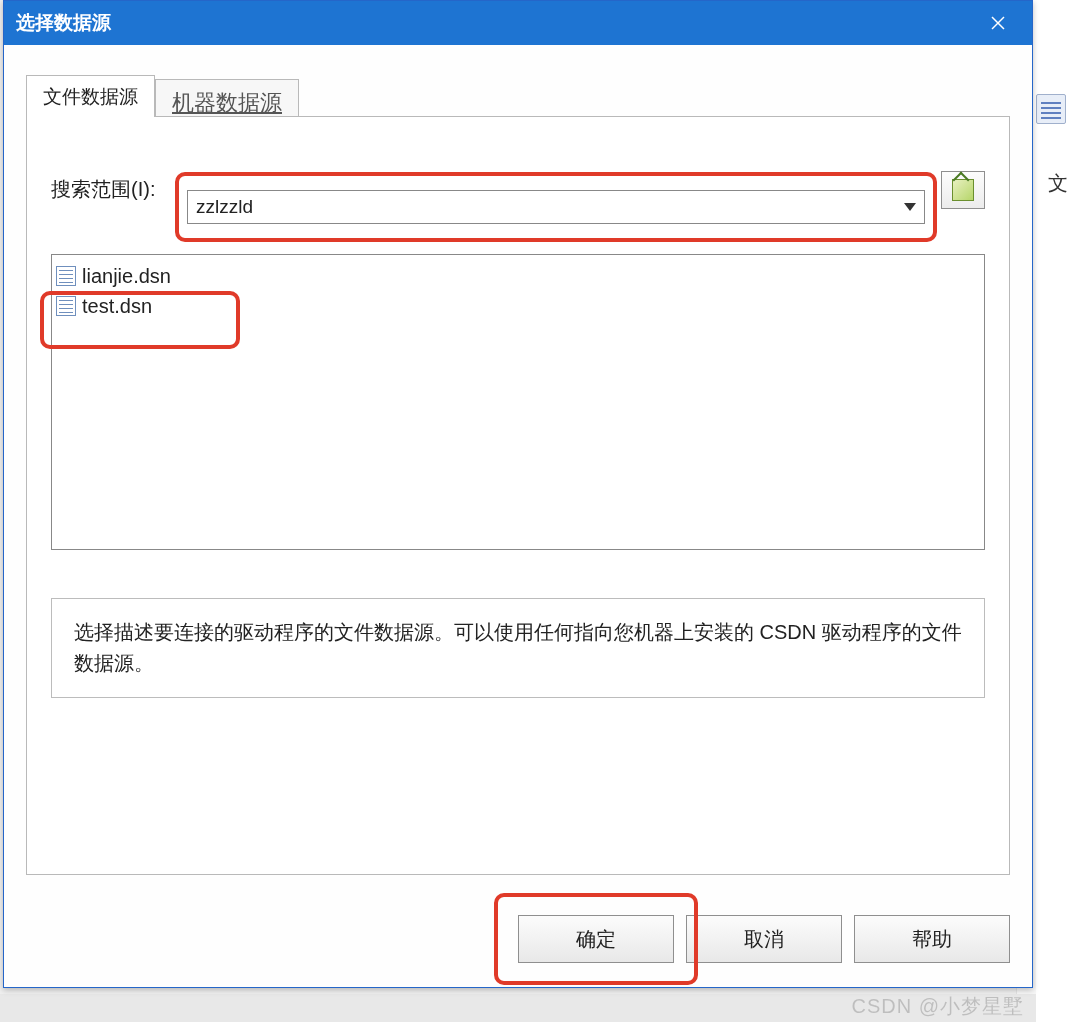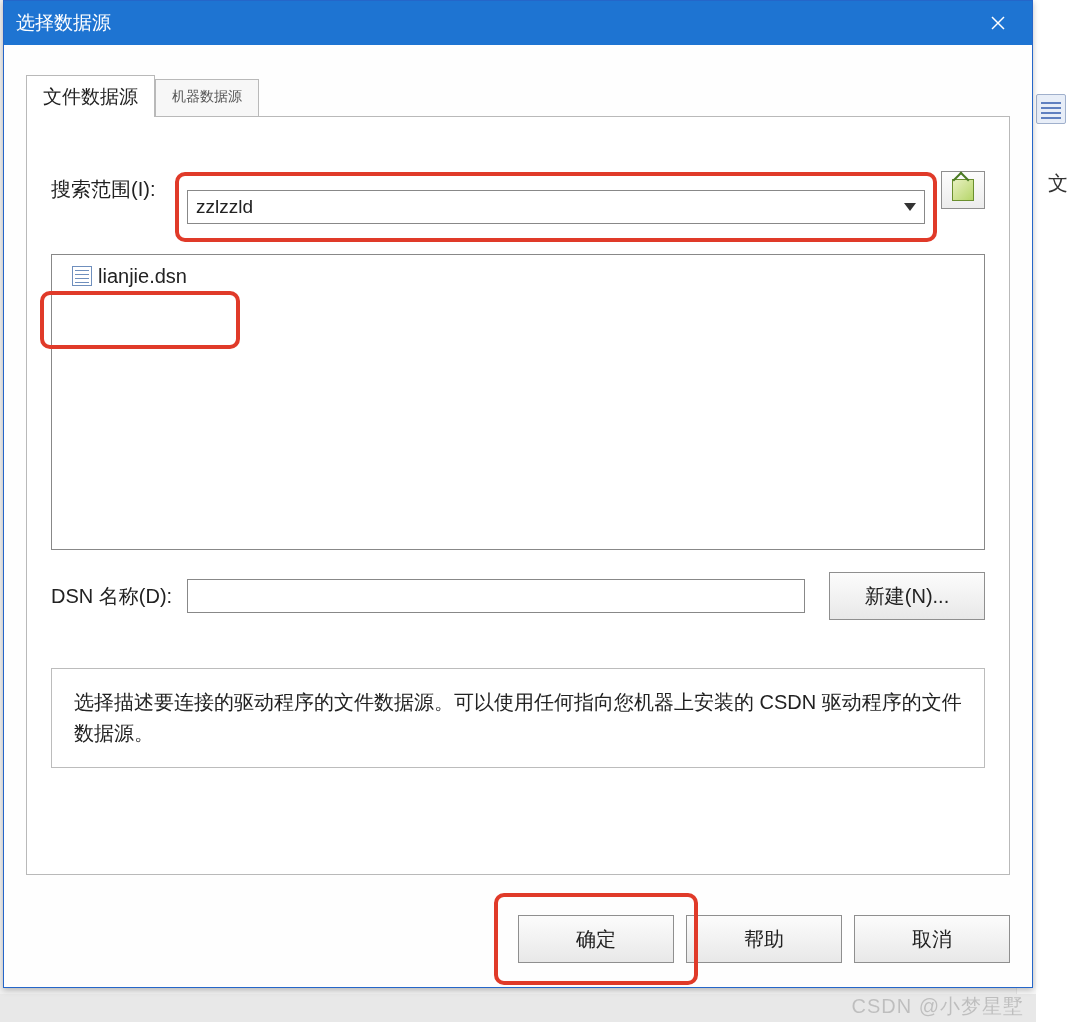--- a/index.html
+++ b/index.html
@@ -13,50 +13,50 @@
   .bottom-gray { position: absolute; left: 0; bottom: 0; right: 36px; height: 28px; background: #e8e8e8; }
   .watermark { position: absolute; right: 48px; bottom: 2px; color: rgba(0,0,0,0.18); font-size: 20px; letter-spacing: 1px; pointer-events: none; }
 
   
   .dialog {
     position: absolute; left: 3px; top: 0; width: 1030px; height: 988px;
     background: #fff; border: 1px solid #2566c9; box-shadow: 0 2px 6px rgba(0,0,0,0.25);
     display: flex; flex-direction: column;
   }
   .titlebar { height: 44px; background: #1e74d2; color: #fff; display: flex; align-items: center; padding: 0 12px; font-size: 19px; }
-  .titlebar .title { flex: 1; }
+  .titlebar .title { flex: 1; font-weight: bold; }
   .titlebar .close { width: 44px; height: 44px; display: flex; align-items: center; justify-content: center; cursor: default; font-size: 20px; }
   .titlebar .close svg { stroke: #fff; stroke-width: 1.5; }
   .dlg-body { flex: 1; position: relative; background: #fefefe; }
 
   
   .tabstrip { position: absolute; left: 22px; top: 30px; display: flex; align-items: flex-end; }
   .tab { padding: 8px 16px 8px 16px; background: #fff; border: 1px solid #b9b9b9; border-bottom: none; font-size: 19px; color: #222; position: relative; height: 42px; }
   .tab.active { z-index: 2; background: #fff; border-color:#b9b9b9;padding-left:16px; }
-  .tab.inactive { background: #f7f7f7; height: 38px; margin-top: 4px; font-size: 14px; color: #555; }
+  .tab.inactive { background: #f7f7f7; height: 38px; margin-top: 4px; font-size: 22px; color: #555; text-decoration: underline; }
   .tab-panel {
     position: absolute; left: 22px; right: 22px; top: 71px; bottom: 112px;
     border: 1px solid #b9b9b9; background: #fff; padding: 20px 24px;
   }
 
   .row { display: flex; align-items: center; }
   .lbl { font-size: 20px; color: #222; }
   .search-row { margin-top: 18px; }
   .search-lbl { width: 136px; }
   .combo-wrap { position: relative; flex: 1; margin-right: 16px; margin-top: 35px; }
   .red-box { position: absolute; border: 4px solid #e03a29; border-radius: 10px; pointer-events: none; }
   .combo-red { left: -12px; right: -12px; top: -18px; bottom: -18px; }
   .combo { width: 100%; height: 34px; border: 1px solid #888; background: #fff; display: flex; align-items: center; padding: 0 8px; font-size: 19px; color: #222; }
   .combo .caret { margin-left: auto; }
   .caret svg { display:block; }
   .up-btn { width: 44px; height: 38px; background: linear-gradient(#fdfdfd,#ececec); border: 1px solid #8f8f8f; display: flex; align-items: center; justify-content: center; }
   .up-icon { width: 22px; height: 22px; background: linear-gradient(135deg,#e8f0c0,#b6d66a); border: 1px solid #6a8f2e; position: relative; }
   .up-icon::after { content:""; position:absolute; left:2px; top:-6px; width:10px; height:10px; border-top:2px solid #4a7a24; border-left:2px solid #4a7a24; transform: rotate(45deg); }
 
-  .filelist { margin-top: 30px; border: 1px solid #888; height: 296px; padding: 6px 16px; background: #fff; font-size: 20px; color: #222; position: relative; }
+  .filelist { margin-top: 30px; border: 1px solid #888; height: 296px; padding: 6px 0; background: #fff; font-size: 20px; color: #222; position: relative; }
   .fitem { display: flex; align-items: center; height: 30px; padding: 0 4px; }
   .fitem .fico { width: 20px; height: 20px; margin-right: 6px; position: relative; }
   .fico::before { content:""; position:absolute; inset:0; background:#fff; border:1px solid #6f8fbd; }
   .fico::after { content:""; position:absolute; left:3px; top:3px; right:3px; bottom:3px; background: repeating-linear-gradient(0deg,#6f8fbd 0 1px, transparent 1px 4px); }
   .filelist .red-box.file { left: -12px; top: 36px; width: 200px; height: 58px; }
 
   .dsn-row { margin-top: 22px; }
   .dsn-lbl { width: 136px; }
   .dsn-input { flex: 1; height: 34px; border: 1px solid #888; background: #fff; margin-right: 24px; }
   .new-btn { width: 156px; height: 42px; }
@@ -120,45 +120,42 @@
           <div class="up-btn">
             <div class="up-icon"></div>
           </div>
         </div>
 
         <div class="filelist">
           <div class="fitem">
             <span class="fico"></span>
             <span>lianjie.dsn</span>
           </div>
+          <div class="fitem">
+            <span class="fico"></span>
+            <span>test.dsn</span>
+          </div>
           <div class="red-box file"></div>
         </div>
 
-        <div class="row dsn-row">
-          <div class="lbl dsn-lbl">DSN 名称(D):</div>
-          <input class="dsn-input" type="text" value="" style="">
-          <button class="btn new-btn">
-            <span>新建(N)...</span>
-          </button>
-        </div>
 
         <div class="help-box">选择描述要连接的驱动程序的文件数据源。可以使用任何指向您机器上安装的 CSDN 驱动程序的文件数据源。</div>
 
       </div>
 
       <div class="btnrow">
         <div class="ok-wrap">
           <div class="ok-red"></div>
           <button class="btn">
             <span>确定</span>
           </button>
         </div>
         <button class="btn">
-          <span>帮助</span>
+          <span>取消</span>
         </button>
         <button class="btn">
-          <span>取消</span>
+          <span>帮助</span>
         </button>
       </div>
 
     </div>
   </div>
 </div>
 
 </body></html>

